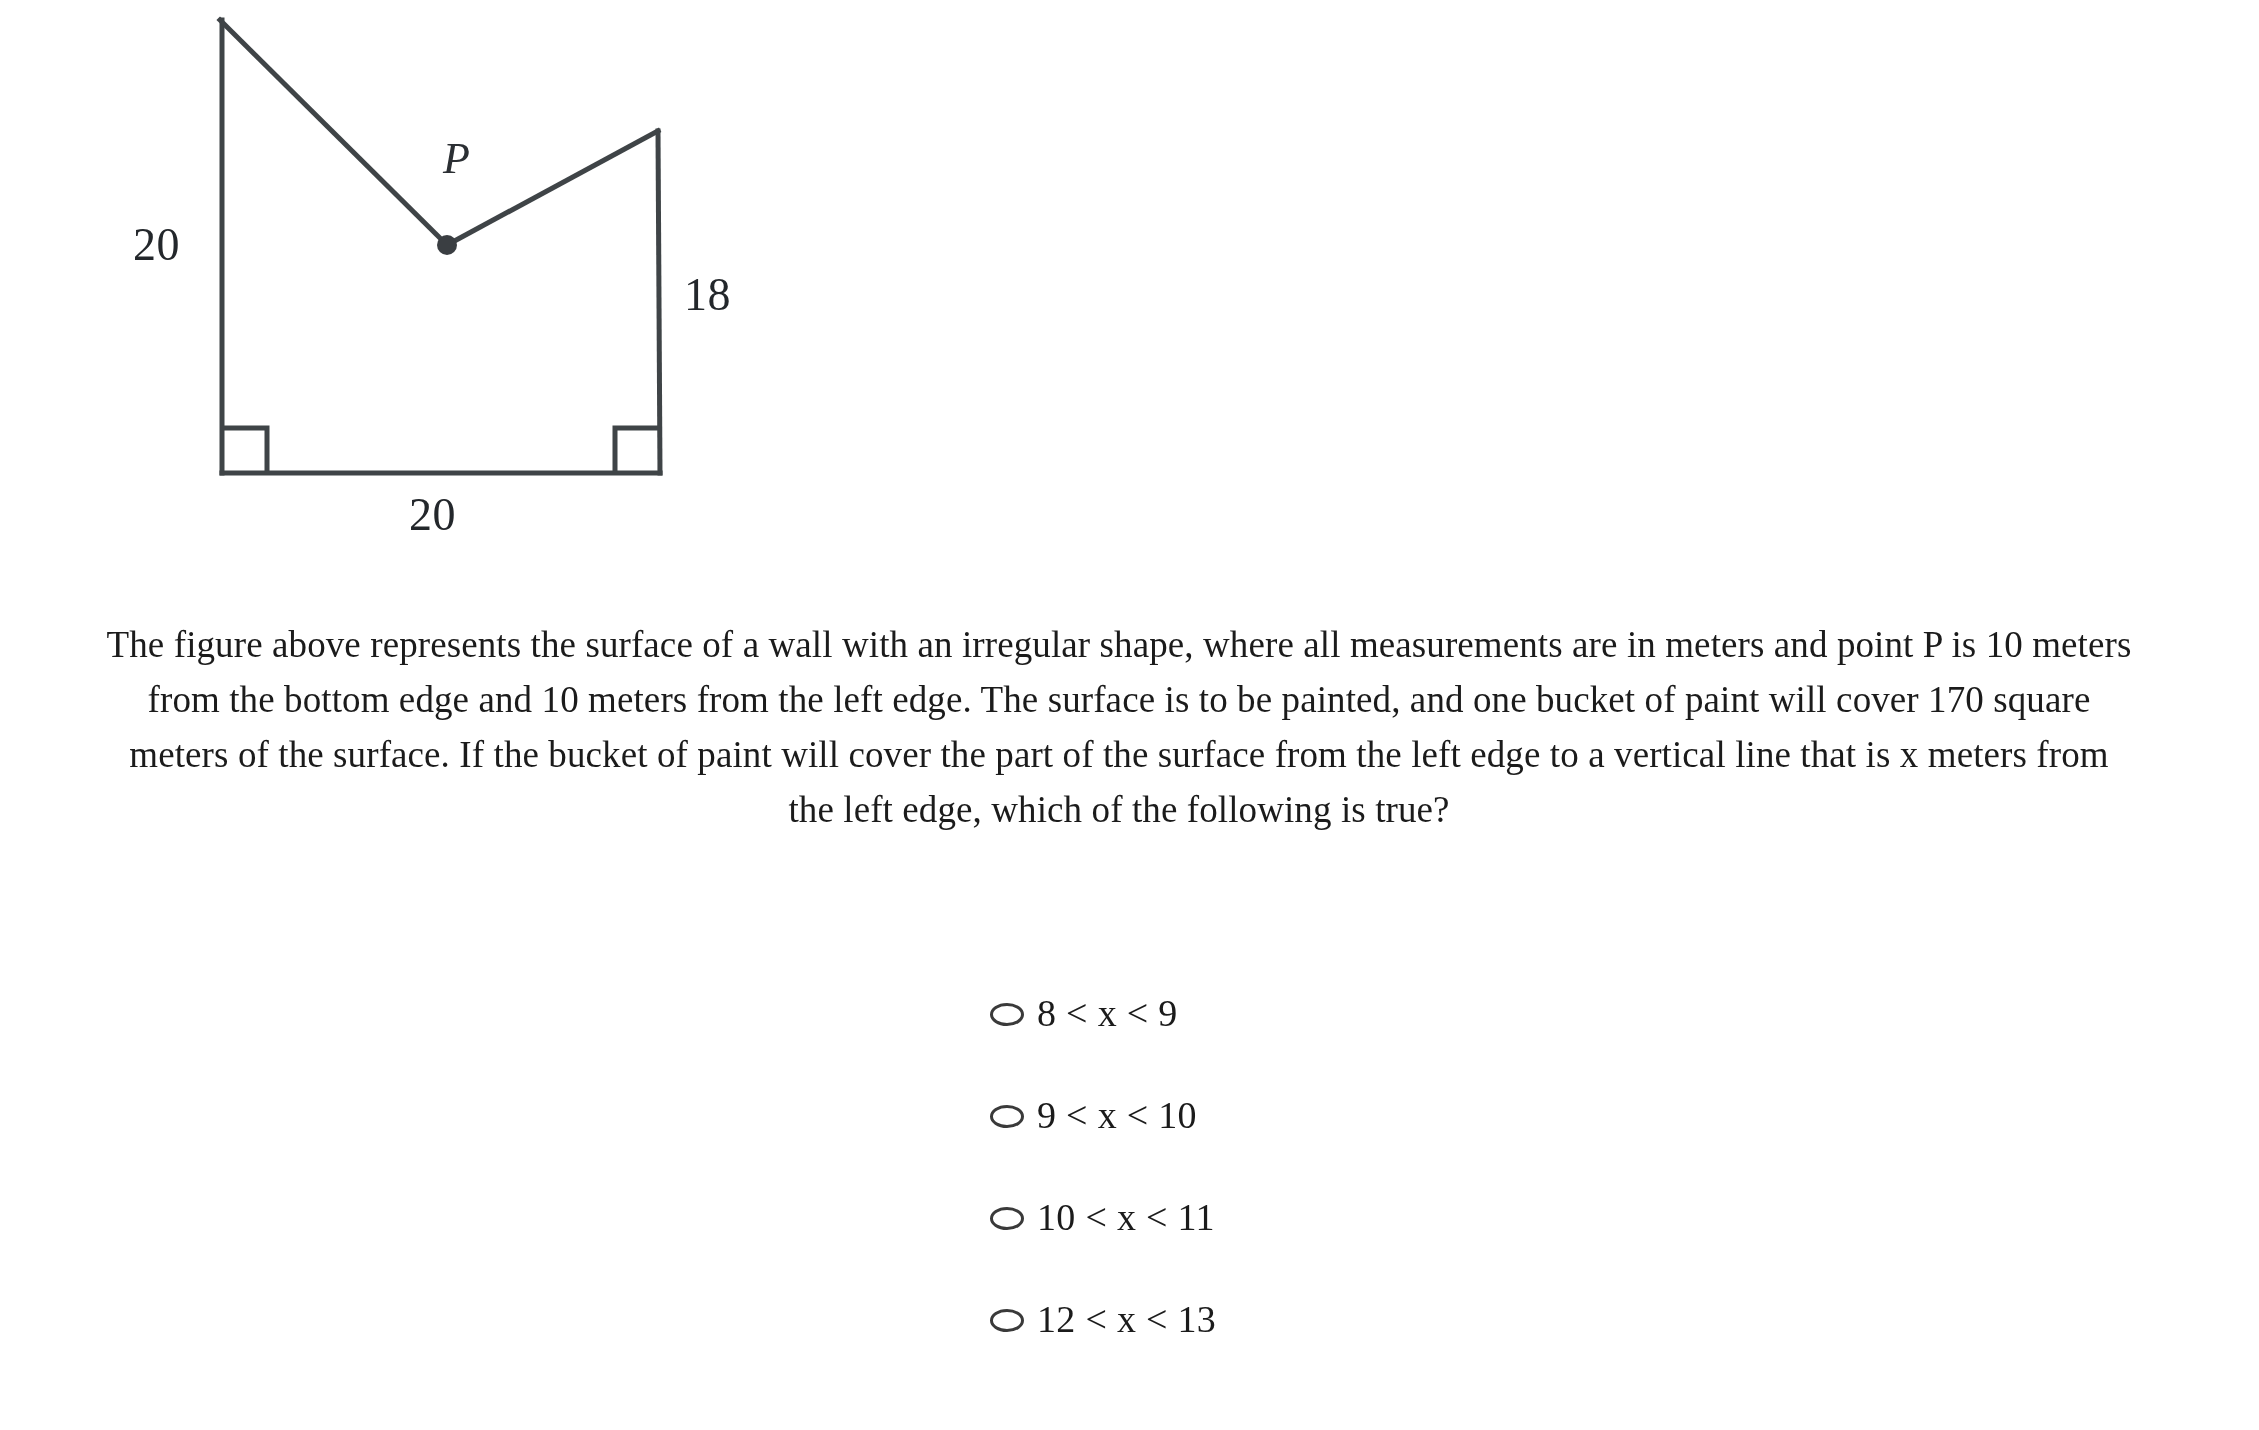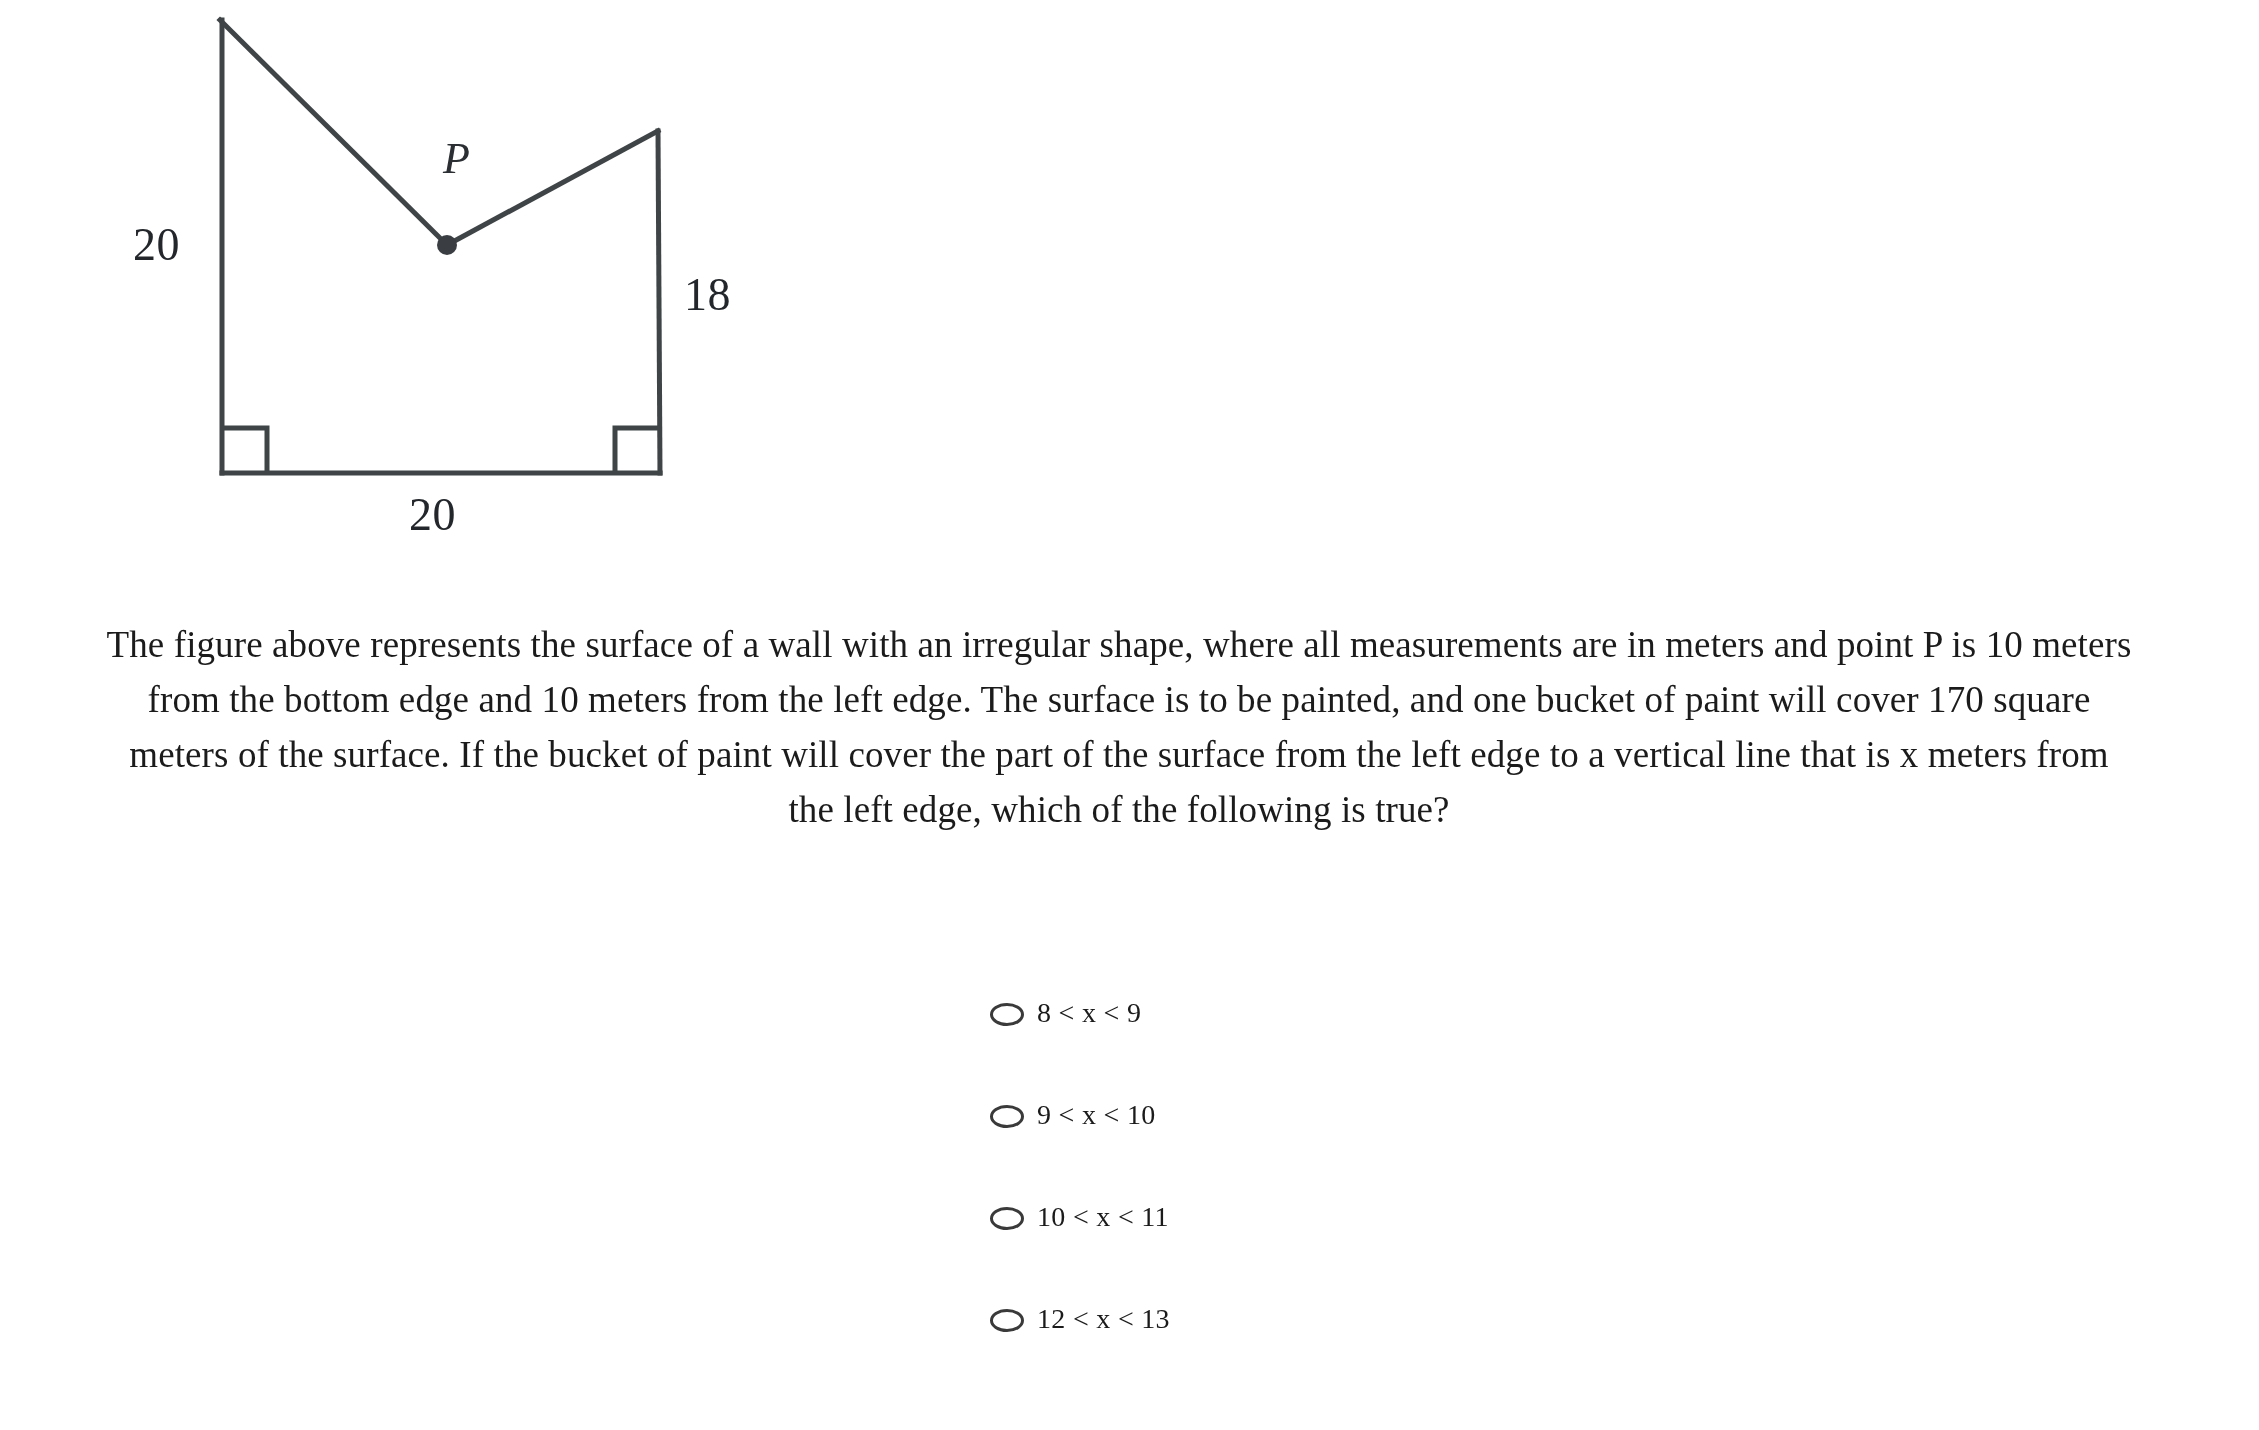--- a/index.html
+++ b/index.html
@@ -91,21 +91,21 @@
     width: 34px;
     height: 23px;
     border: 3px solid #3a3a3a;
     border-radius: 50% / 50%;
     background: #ffffff;
     box-sizing: border-box;
     margin-right: 13px;
     margin-top: 3px;
   }
   .choice-label {
-    font-size: 28px;
+    font-size: 38px;
     line-height: 1;
     color: #1b1b1b;
     white-space: nowrap;
     letter-spacing: 0.3px;
   }
 </style>
 </head>
 <body>
 
 <div id="figure-panel">

